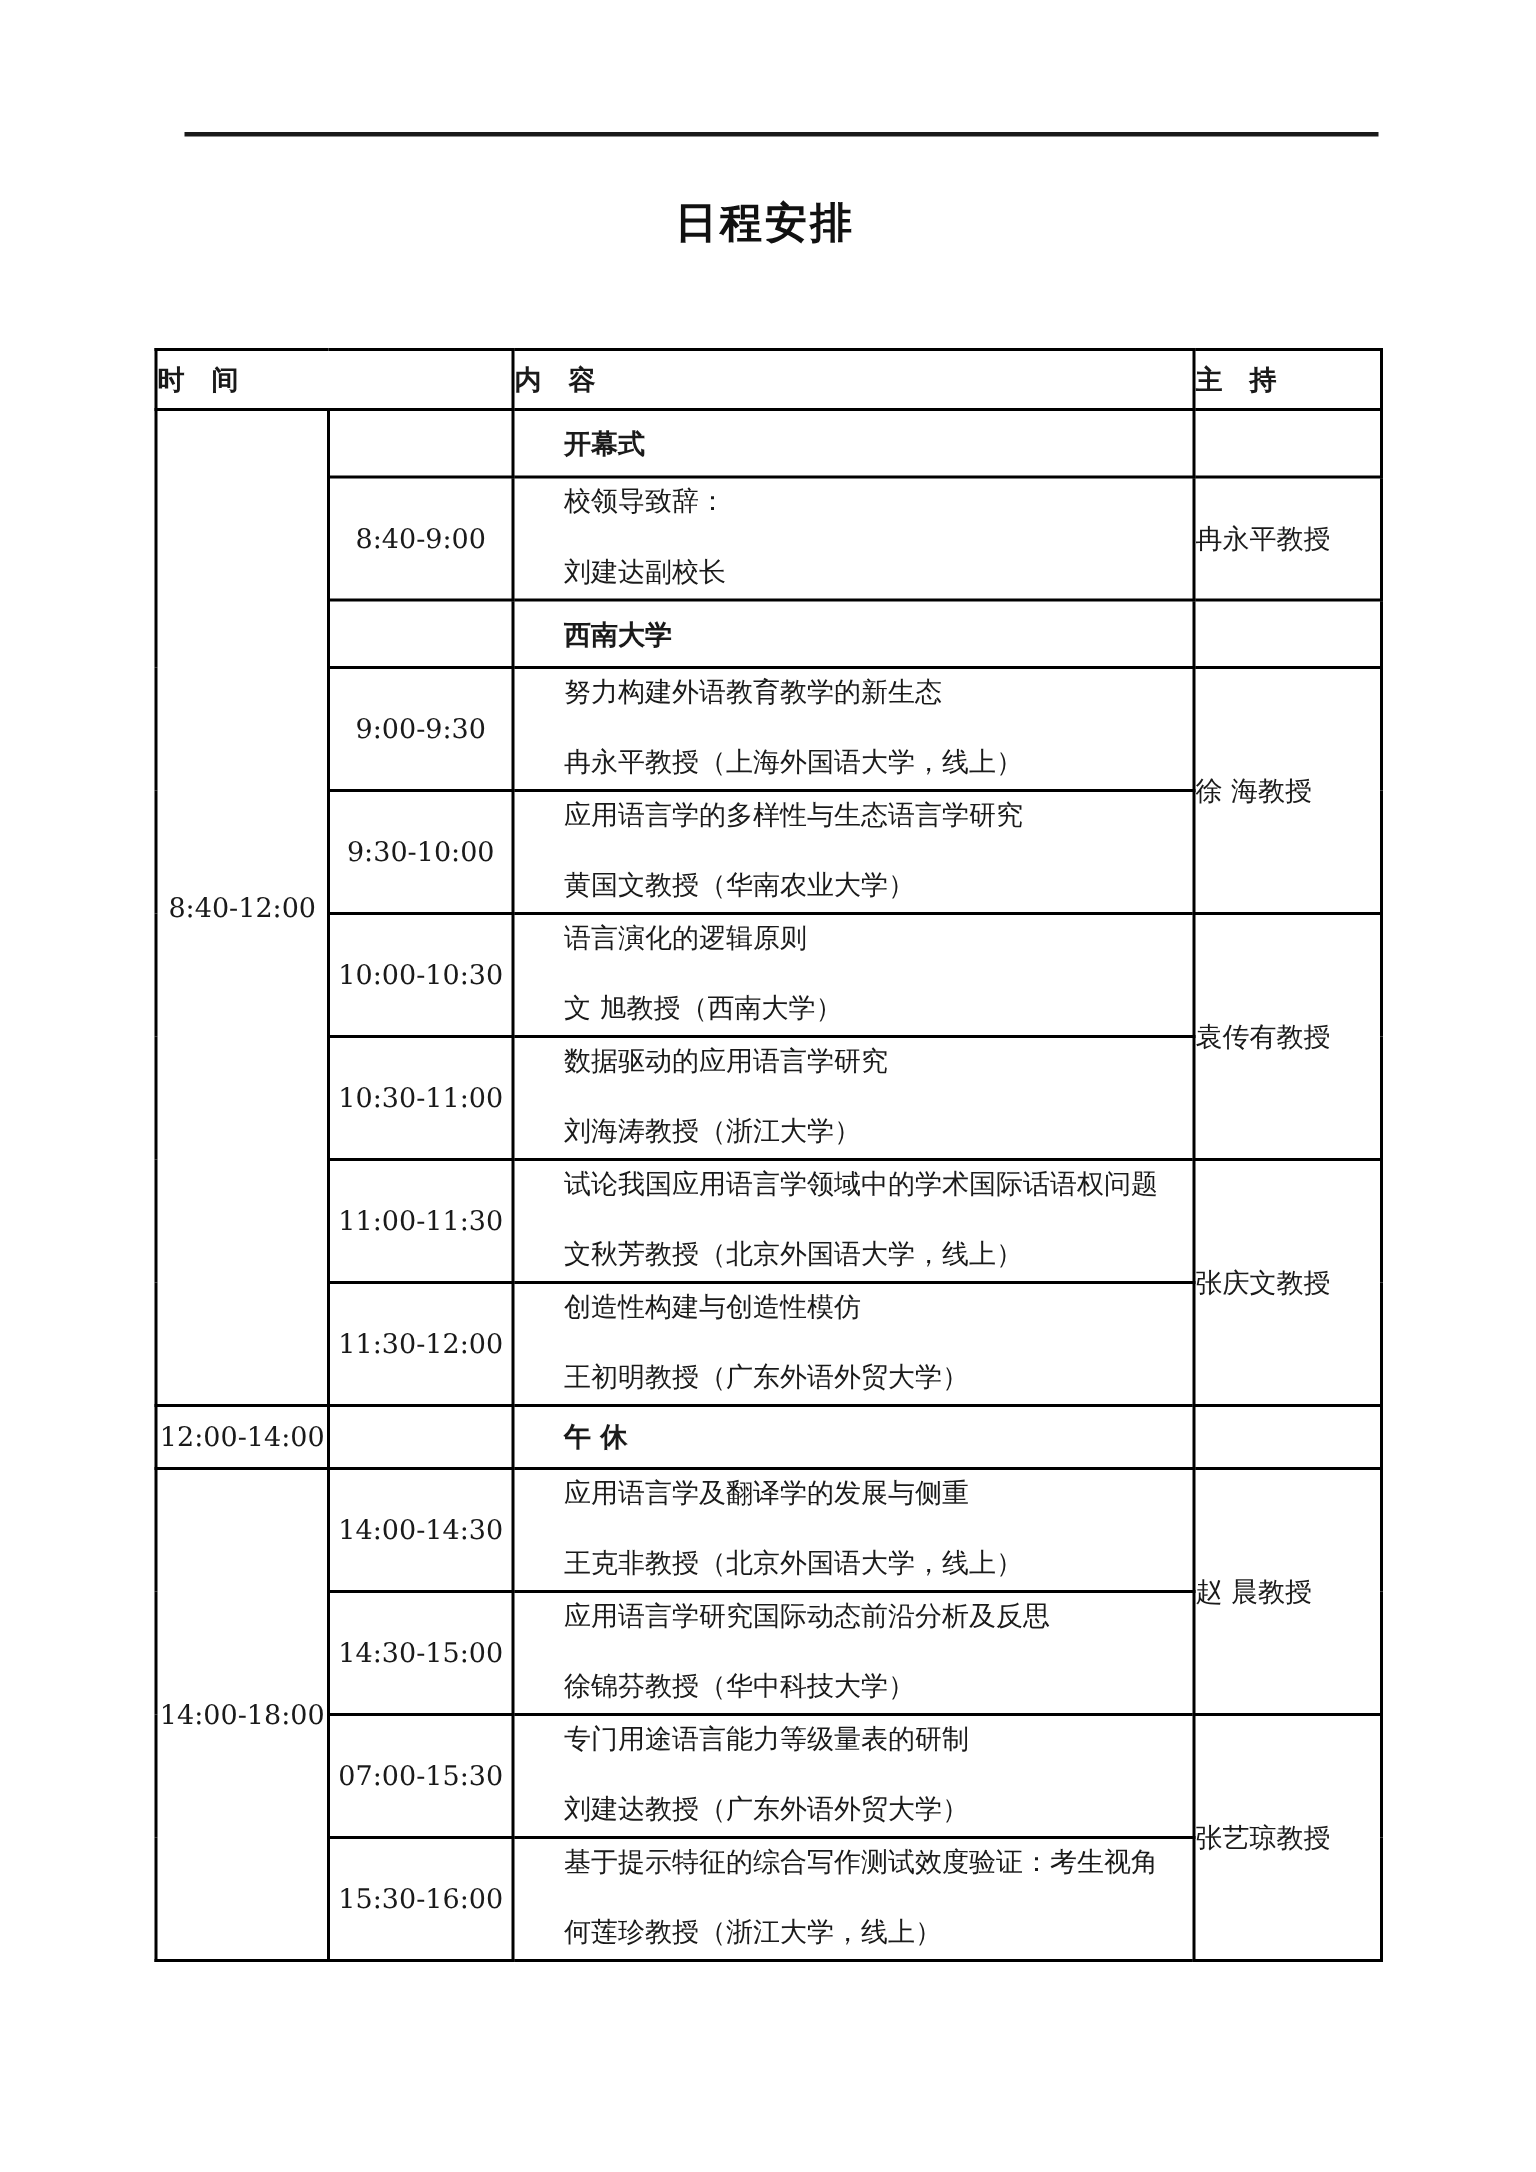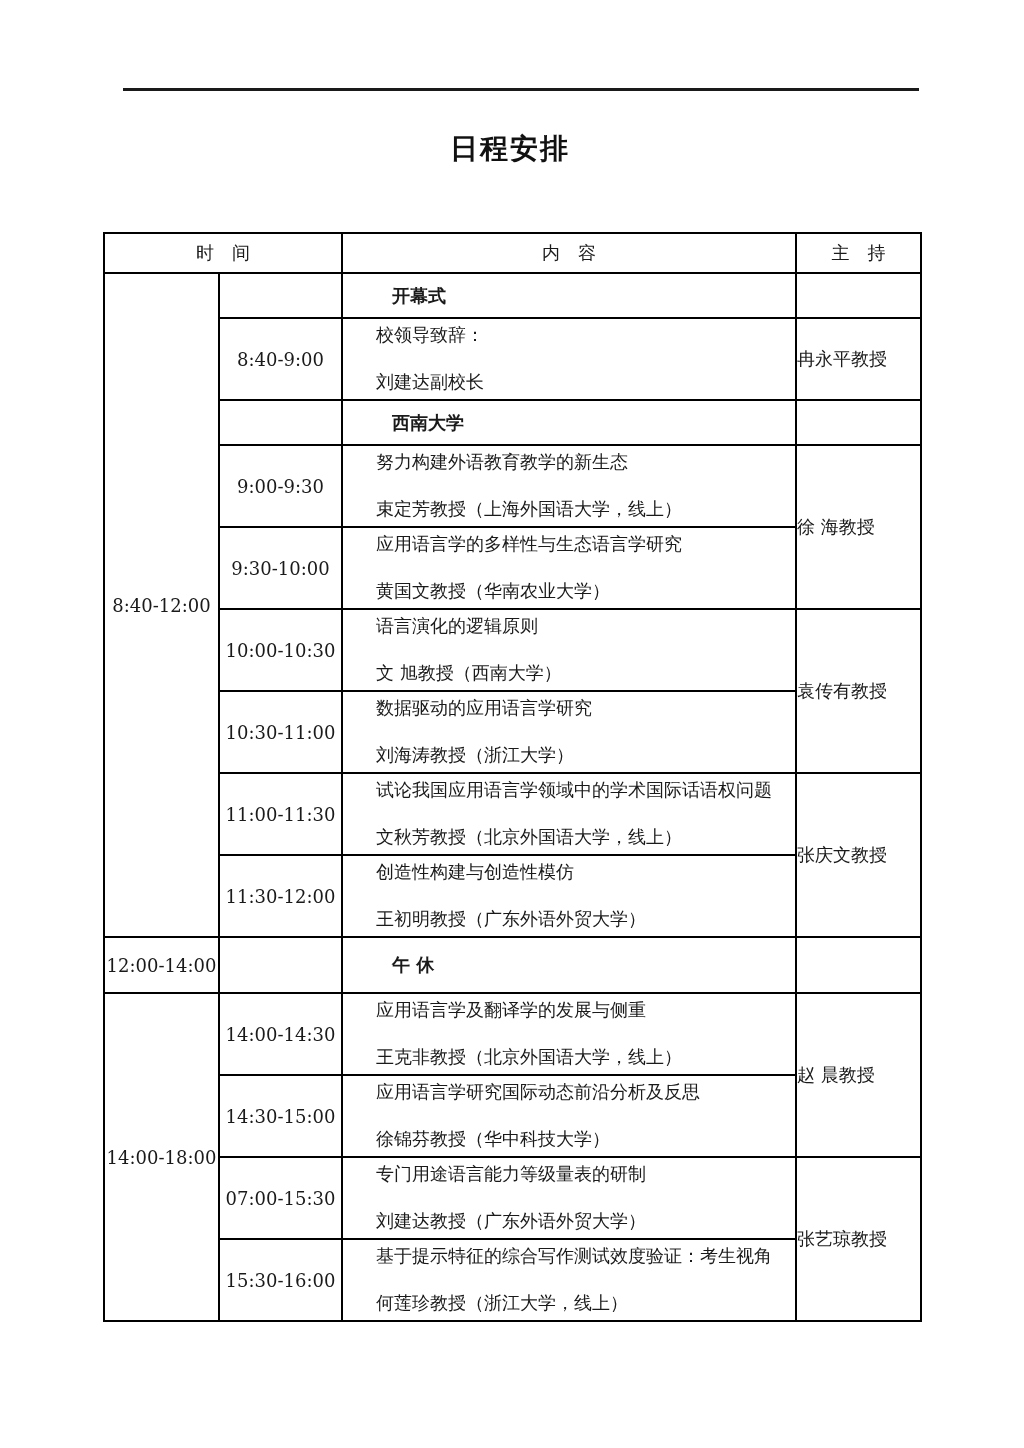--- a/index.html
+++ b/index.html
@@ -28,29 +28,29 @@
     background:#fff; overflow:hidden;
   }
   col.c-outer { width:115px; }
   col.c-time  { width:123px; }
   col.c-cont  { width:454px; }
   col.c-host  { width:125px; }
 
   tr.r-head  { height:40px; }
   tr.r-sec   { height:45px; }
   tr.r-sess  { height:82px; }
-  tr.r-lunch { height:56px;border-radius:14px; }
+  tr.r-lunch { height:42px;border-radius:14px; }
 
   td.head {
-    text-align:center; font-weight:normal; font-size:20px;
+    font-weight:bold; font-size:20px;
   }
   td.blue { background:#bdd7ee; }
   td.sec-label {
     background:#bdd7ee; font-weight:bold; font-size:20px;
-    padding-left:49px; text-align:left;
+    padding-left:33px; text-align:left;
   }
   td.t-outer, td.t-time { text-align:center; font-size:17px; }
   td.host-cell { font-size:18px; }
   td.content-cell { padding-left:33px; padding-right:8px; }
   .two-line {
     display:flex; flex-direction:column; justify-content:space-between; gap:26px;
   }
   .two-line span { display:block; line-height:1.15; }
 </style>
 </head>
@@ -97,21 +97,21 @@
     <td class="blue"></td>
     <td class="sec-label">西南大学</td>
     <td class="blue"></td>
   </tr>
 
   <tr class="r-sess">
     <td class="t-time">9:00-9:30</td>
     <td class="content-cell">
       <div class="two-line">
         <span>努力构建外语教育教学的新生态</span>
-        <span>束定芳教授（上海外国语大学，线上）</span>
+        <span>冉永平教授（上海外国语大学，线上）</span>
       </div>
     </td>
     <td class="host-cell" rowspan="2">徐 海教授</td>
   </tr>
 
   <tr class="r-sess">
     <td class="t-time">9:30-10:00</td>
     <td class="content-cell">
       <div class="two-line">
         <span>应用语言学的多样性与生态语言学研究</span>

